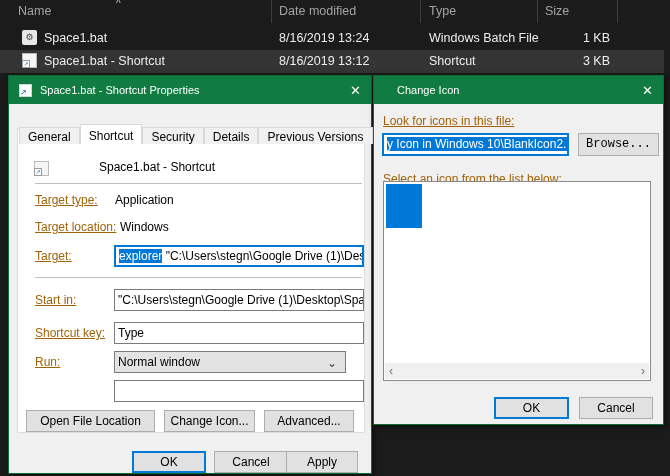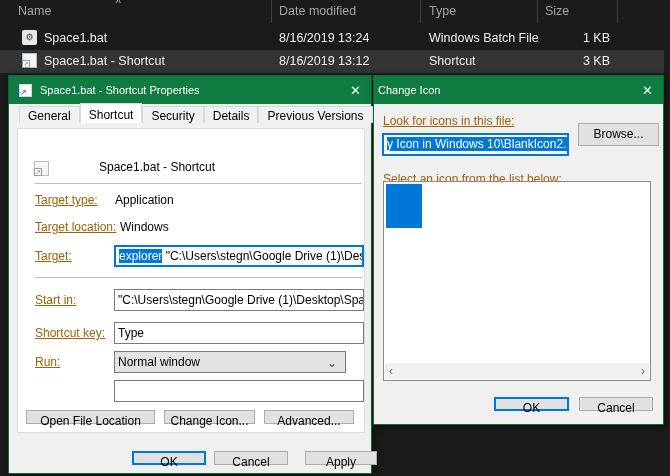--- a/index.html
+++ b/index.html
@@ -38,21 +38,21 @@
   .tab.active { background:#fff; height:20px; padding-top:4px; position:relative; z-index:3; }
   .tabpage { background:#fff; border:1px solid #dcdcdc; z-index:1; }
   .hr { height:1px; background:#bfbfbf; }
   .lbl { font-size:12px; color:#a16207; white-space:nowrap;text-decoration:underline; }
   .val { font-size:12px; color:#000; white-space:nowrap; }
   .field { background:#fff; border:1px solid #7a7a7a; height:22px; font-size:12px; line-height:20px; padding:0 3px; white-space:nowrap; overflow:hidden; }
   .field.focused { border:2px solid #0078d7; line-height:18px; }
   .sel-text { background:#0078d7; color:#fff; }
   .combo { background:#e3e3e3; border:1px solid #7a7a7a; height:22px; font-size:12px; line-height:20px; padding:0 3px; }
   .combo .chev { position:absolute; right:8px; top:1px; color:#444; font-size:12px; }
-  .btn { background:#e1e1e1; border:1px solid #adadad; font-size:12px; text-align:center; line-height:20px; height:14px; cursor:default; }
+  .btn { background:#e1e1e1; border:1px solid #adadad; font-size:12px; text-align:center; line-height:20px; height:22px; cursor:default; }
   .btn.focus-blue { border:2px solid #0078d7; line-height:18px; }
 
   
   .iconlist { background:#fff; border:1px solid #8a8a8a; }
   .sel-square { background:#0078d7; }
   .hscroll { position:absolute; left:1px; right:1px; bottom:1px; height:16px; background:#f0f0f0; display:flex; justify-content:space-between; align-items:center; padding:0 4px; color:#6a6a6a; font-size:12px; }
 </style>
 </head>
 <body>
 
@@ -90,21 +90,21 @@
 
   <div class="a dlg" style="left:8px; top:75px; width:364px; height:399px;">
     <div class="titlebar">
       <span class="mini-sc-icon">
           <span>↗</span>
         </span>
       <span class="t-title">Space1.bat - Shortcut Properties</span>
       <span class="t-close">✕</span>
     </div>
 
-    <div class="a tabs" style="left:10px; top:27px; height:20px; z-index:2;justify-content:center;">
+    <div class="a tabs" style="left:10px; top:48px; height:20px; z-index:2;justify-content:center;">
       <span class="tab">General</span>
       <span class="tab active">Shortcut</span>
       <span class="tab">Security</span>
       <span class="tab">Details</span>
       <span class="tab">Previous Versions</span>
     </div>
 
     <div class="a tabpage" style="left:8px; top:52px; width:348px; height:305px;">
       <span class="a file-icon" style="left:16px; top:32px; background:#f5f5f5; border:1px solid #bbb;">
         <span class="sc-badge">↗</span>
@@ -140,34 +140,34 @@
       <span class="a lbl" style="left:17px; top:255px;margin-top:24px;">Comment:</span>
       <div class="a field" style="left:96px; top:251px; width:250px;"></div>
 
       <div class="a btn" style="left:8px; top:281px; width:129px;">Open File Location</div>
       <div class="a btn" style="left:146px; top:281px; width:91px;">Change Icon...</div>
       <div class="a btn" style="left:246px; top:281px; width:90px;">Advanced...</div>
     </div>
 
     <div class="a btn focus-blue" style="left:123px; top:375px; width:74px;">OK</div>
     <div class="a btn" style="left:205px; top:375px; width:74px;">Cancel</div>
-    <div class="a btn" style="left:296px; top:375px; width:72px;">Apply</div>
+    <div class="a btn" style="left:277px; top:375px; width:72px;">Apply</div>
   </div>
 
   <div class="a dlg" style="left:373px; top:75px; width:291px; height:350px;">
-    <div class="titlebar" style="padding-left:4px;">
+    <div class="titlebar" style="padding-left:23px;">
       <span class="t-title" style="margin-left:0;">Change Icon</span>
       <span class="t-close">✕</span>
     </div>
 
     <span class="a lbl" style="left:9px; top:38px;">Look for icons in this file:</span>
     <div class="a field focused" style="left:8px; top:57px; width:187px; height:23px;">
       <span class="sel-text">y Icon in Windows 10\BlankIcon2.ico</span>
     </div>
-    <div class="a btn" style="left:204px; top:47px; width:81px; height:23px; line-height:21px;">Browse...</div>
+    <div class="a btn" style="left:204px; top:57px; width:81px; height:23px; line-height:21px;font-family:Liberation Mono, monospace;">Browse...</div>
 
     <span class="a lbl" style="left:9px; top:96px;">Select an icon from the list below:</span>
 
     <div class="a iconlist" style="left:9px; top:105px; width:268px; height:200px;">
       <div class="a sel-square" style="left:2px; top:2px; width:36px; height:44px;"></div>
       <div class="hscroll">
         <span>‹</span>
         <span>›</span>
       </div>
     </div>

